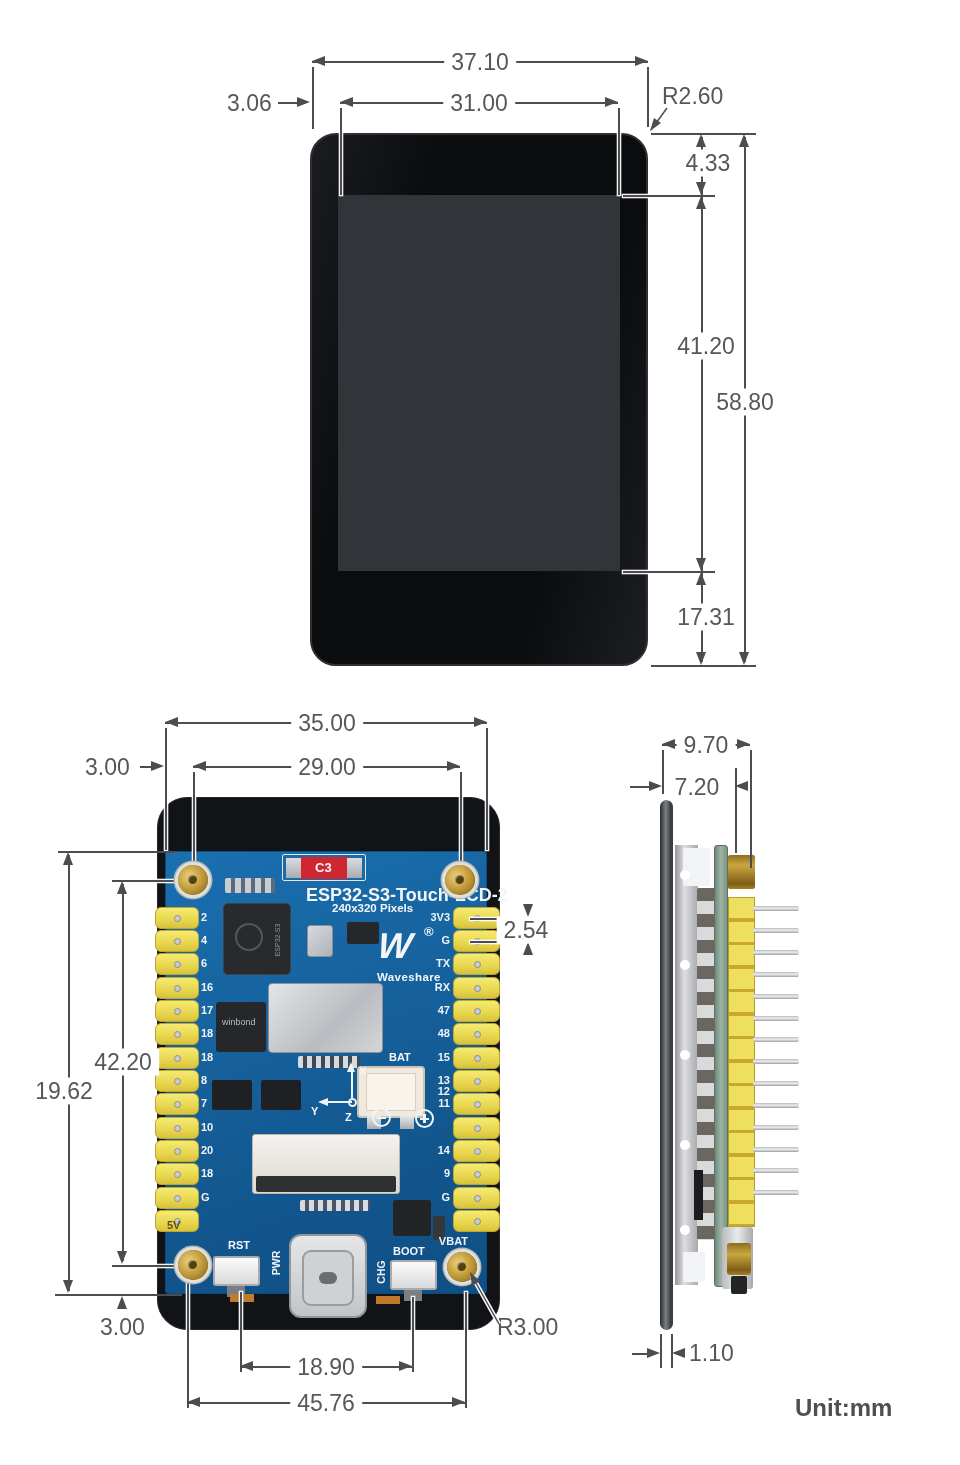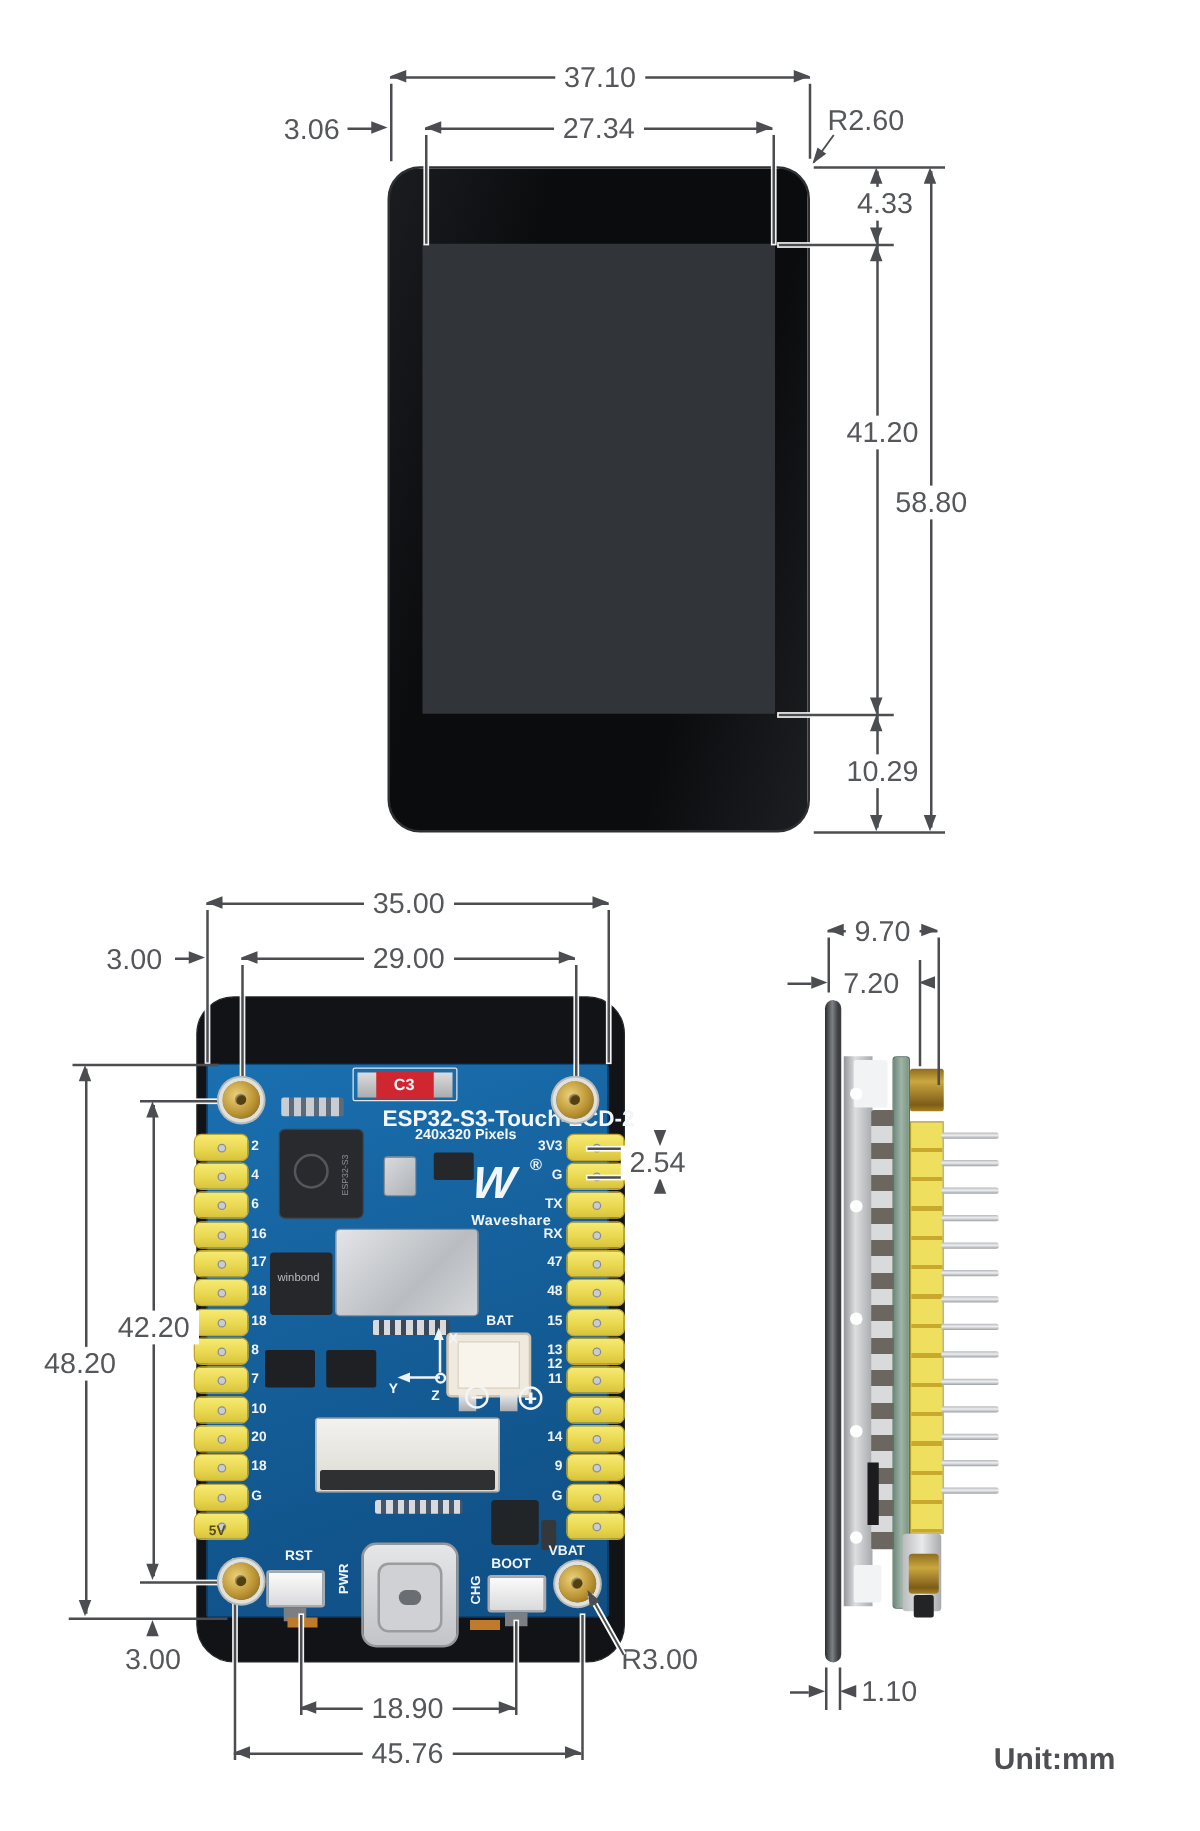--- a/index.html
+++ b/index.html
@@ -56,21 +56,21 @@
       <div class="vline" style="left:647px;top:67px;height:60px"></div>
       <div class="dim bgc" style="left:480px;top:62px">37.10</div>
     </div>
 
     <div>
       <div class="hline" style="left:340px;top:102px;width:278px"></div>
       <div class="ar ar-l" style="left:340px;top:97px"></div>
       <div class="ar ar-r" style="left:605px;top:97px"></div>
       <div class="vline cased" style="left:340px;top:108px;height:87px"></div>
       <div class="vline cased" style="left:618px;top:108px;height:87px"></div>
-      <div class="dim bgc" style="left:479px;top:103px">27.34</div>
+      <div class="dim bgc" style="left:479px;top:103px">31.00</div>
     </div>
 
     <div>
       <div class="dim" style="left:227px;top:92px">3.06</div>
       <div class="hline" style="left:278px;top:102px;width:20px"></div>
       <div class="ar ar-r" style="left:297px;top:97px"></div>
     </div>
 
     <div class="dim" style="left:662px;top:85px">R2.60</div>
 
@@ -85,21 +85,21 @@
       <div class="ar ar-d" style="left:696px;top:182px"></div>
       <div class="ar ar-u" style="left:696px;top:196px"></div>
       <div class="ar ar-d" style="left:696px;top:558px"></div>
       <div class="ar ar-u" style="left:696px;top:572px"></div>
       <div class="ar ar-d" style="left:696px;top:652px"></div>
       <div class="ar ar-u" style="left:739px;top:134px"></div>
       <div class="ar ar-d" style="left:739px;top:652px"></div>
       <div class="dim bgc" style="left:708px;top:163px">4.33</div>
       <div class="dim bgc" style="left:706px;top:346px">41.20</div>
       <div class="dim bgc" style="left:745px;top:402px">58.80</div>
-      <div class="dim bgc" style="left:706px;top:617px">10.29</div>
+      <div class="dim bgc" style="left:706px;top:617px">17.31</div>
     </div>
   </div>
 
   <div>
     <div class="comp" style="left:157px;top:797px;width:343px;height:533px;border-radius:30px;
                 background:#121316;border:1px solid #26272a;"></div>
     <div class="comp" style="left:165px;top:851px;width:322px;height:443px;border-radius:3px;
                 background:linear-gradient(160deg,#1a70b0,#12568e 70%,#0f4f84);border:1px solid #0c4a7e;"></div>
 
     <div class="hole" style="left:178px;top:865px">
@@ -339,21 +339,21 @@
       <div class="hline" style="left:140px;top:766px;width:12px"></div>
       <div class="ar ar-r" style="left:151px;top:761px"></div>
     </div>
 
     <div>
       <div class="hline" style="left:58px;top:851px;width:117px"></div>
       <div class="hline" style="left:55px;top:1294px;width:127px"></div>
       <div class="vline" style="left:68px;top:855px;height:436px"></div>
       <div class="ar ar-u" style="left:63px;top:852px"></div>
       <div class="ar ar-d" style="left:63px;top:1280px"></div>
-      <div class="dim bgc" style="left:64px;top:1091px">48.20</div>
+      <div class="dim bgc" style="left:64px;top:1091px">19.62</div>
     </div>
 
     <div>
       <div class="hline cased" style="left:112px;top:880px;width:76px"></div>
       <div class="hline cased" style="left:112px;top:1265px;width:76px"></div>
       <div class="vline" style="left:122px;top:884px;height:377px"></div>
       <div class="ar ar-u" style="left:117px;top:881px"></div>
       <div class="ar ar-d" style="left:117px;top:1251px"></div>
       <div class="dim bgc" style="left:123px;top:1062px">42.20</div>
     </div>

